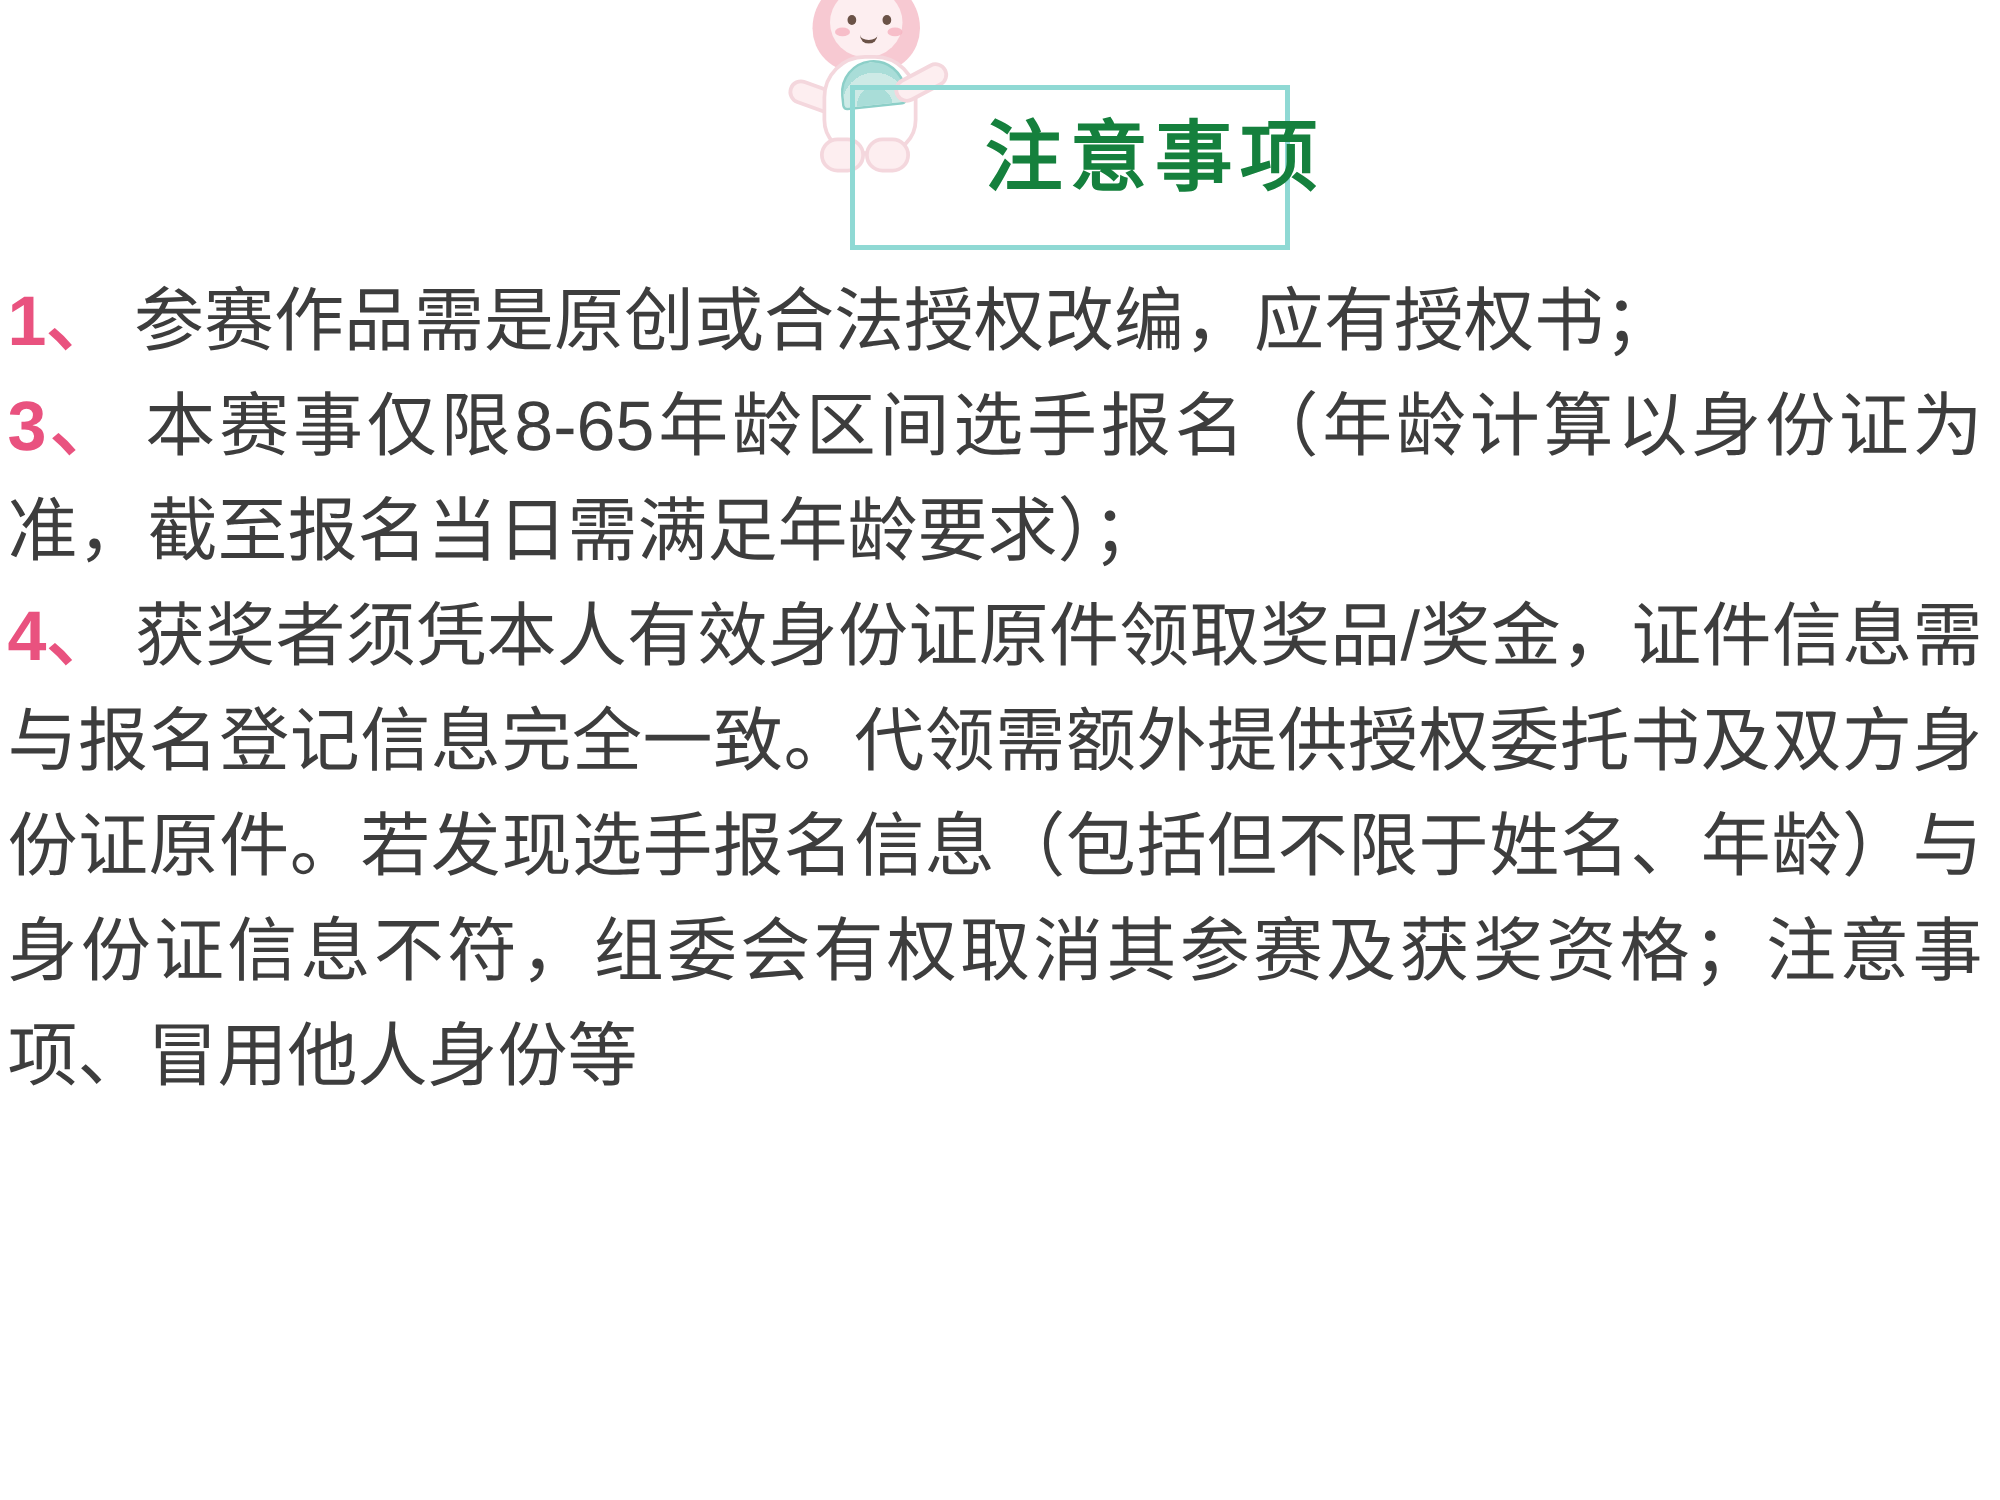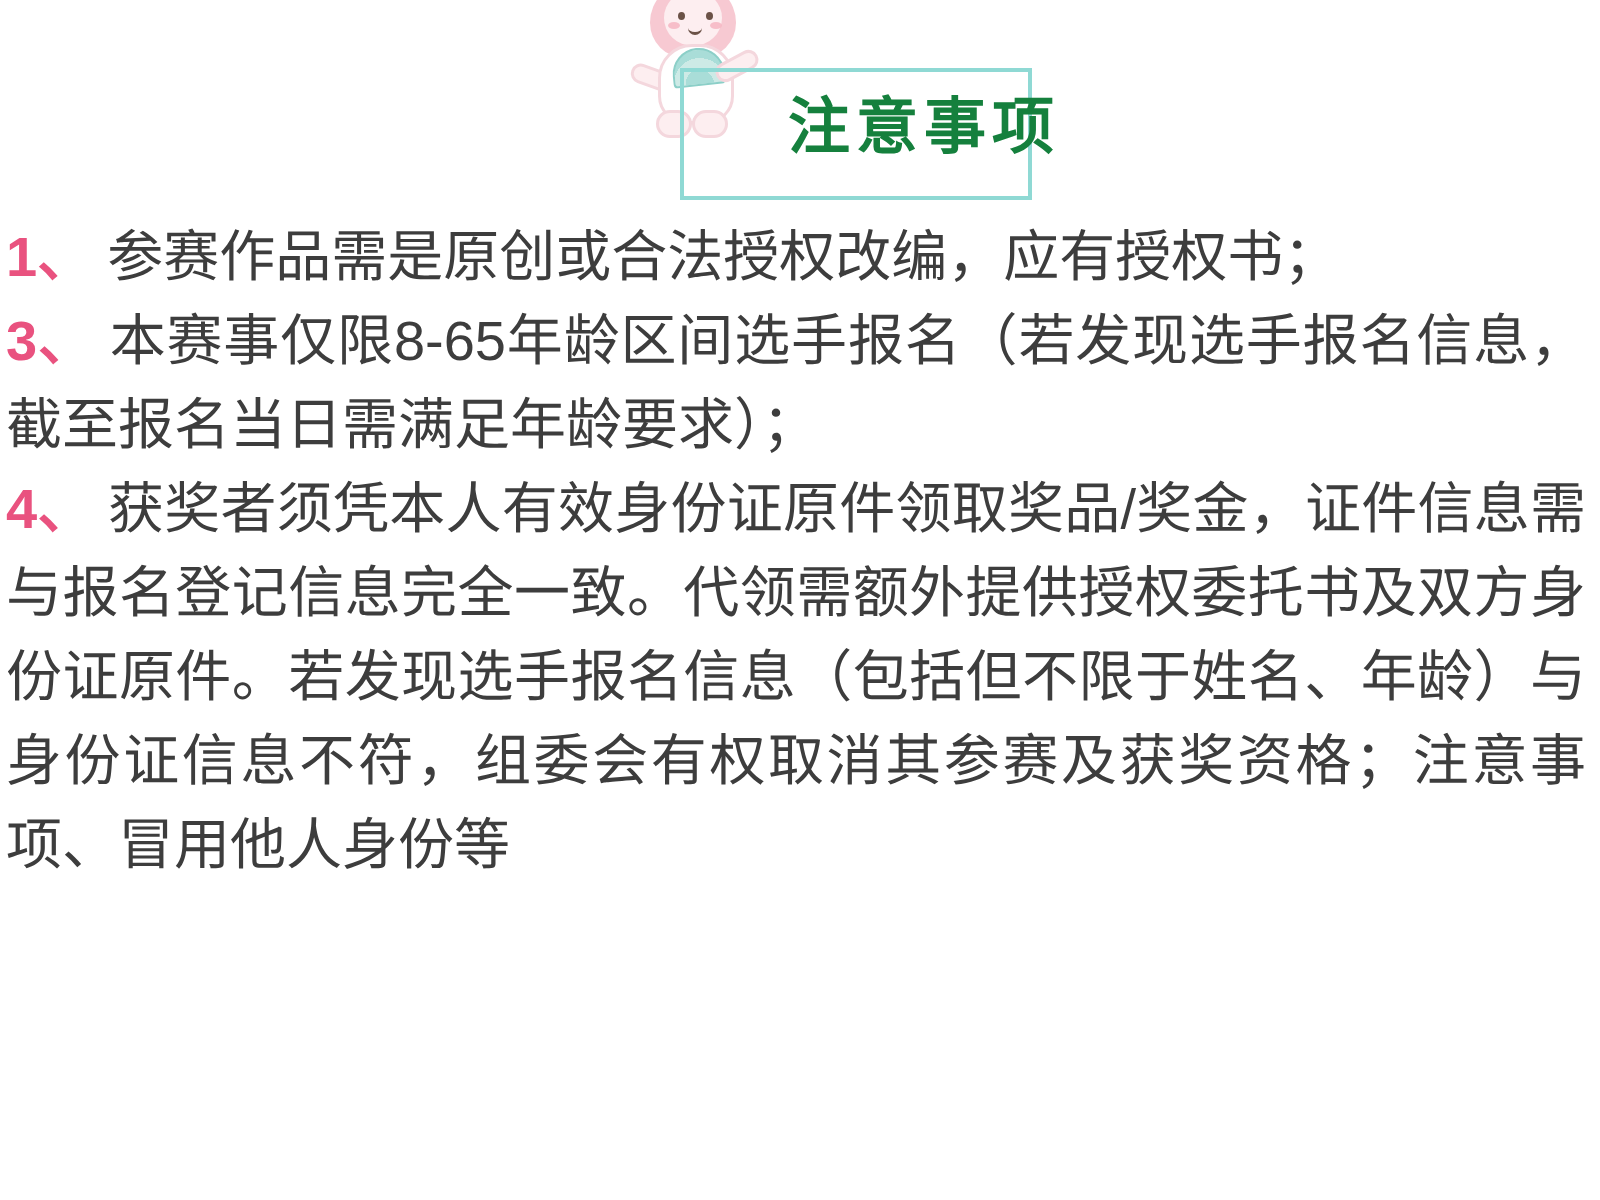--- a/index.html
+++ b/index.html
@@ -203,20 +203,20 @@
 </div>
 
 <div class="content">
 
   <p class="para">
     <span class="num">1</span><span class="num dun">、</span><span class="gap"></span><span>参赛作品需是原创或合法授权改编，应有授权书；</span>
   </p>
 
 
   <p class="para">
-    <span class="num">3</span><span class="num dun">、</span><span class="gap"></span><span>本赛事仅限8-65年龄区间选手报名（若发现选手报名信息，截至报名当日需满足年龄要求）；</span>
+    <span class="num">3</span><span class="num dun">、</span><span class="gap"></span><span>本赛事仅限8-65年龄区间选手报名（年龄计算以身份证为准，截至报名当日需满足年龄要求）；</span>
   </p>
 
   <p class="para">
     <span class="num">4</span><span class="num dun">、</span><span class="gap"></span><span>获奖者须凭本人有效身份证原件领取奖品/奖金，证件信息需与报名登记信息完全一致。代领需额外提供授权委托书及双方身份证原件。若发现选手报名信息（包括但不限于姓名、年龄）与身份证信息不符，组委会有权取消其参赛及获奖资格；注意事项、冒用他人身份等</span>
   </p>
 
 </div>
 
 </body></html>

